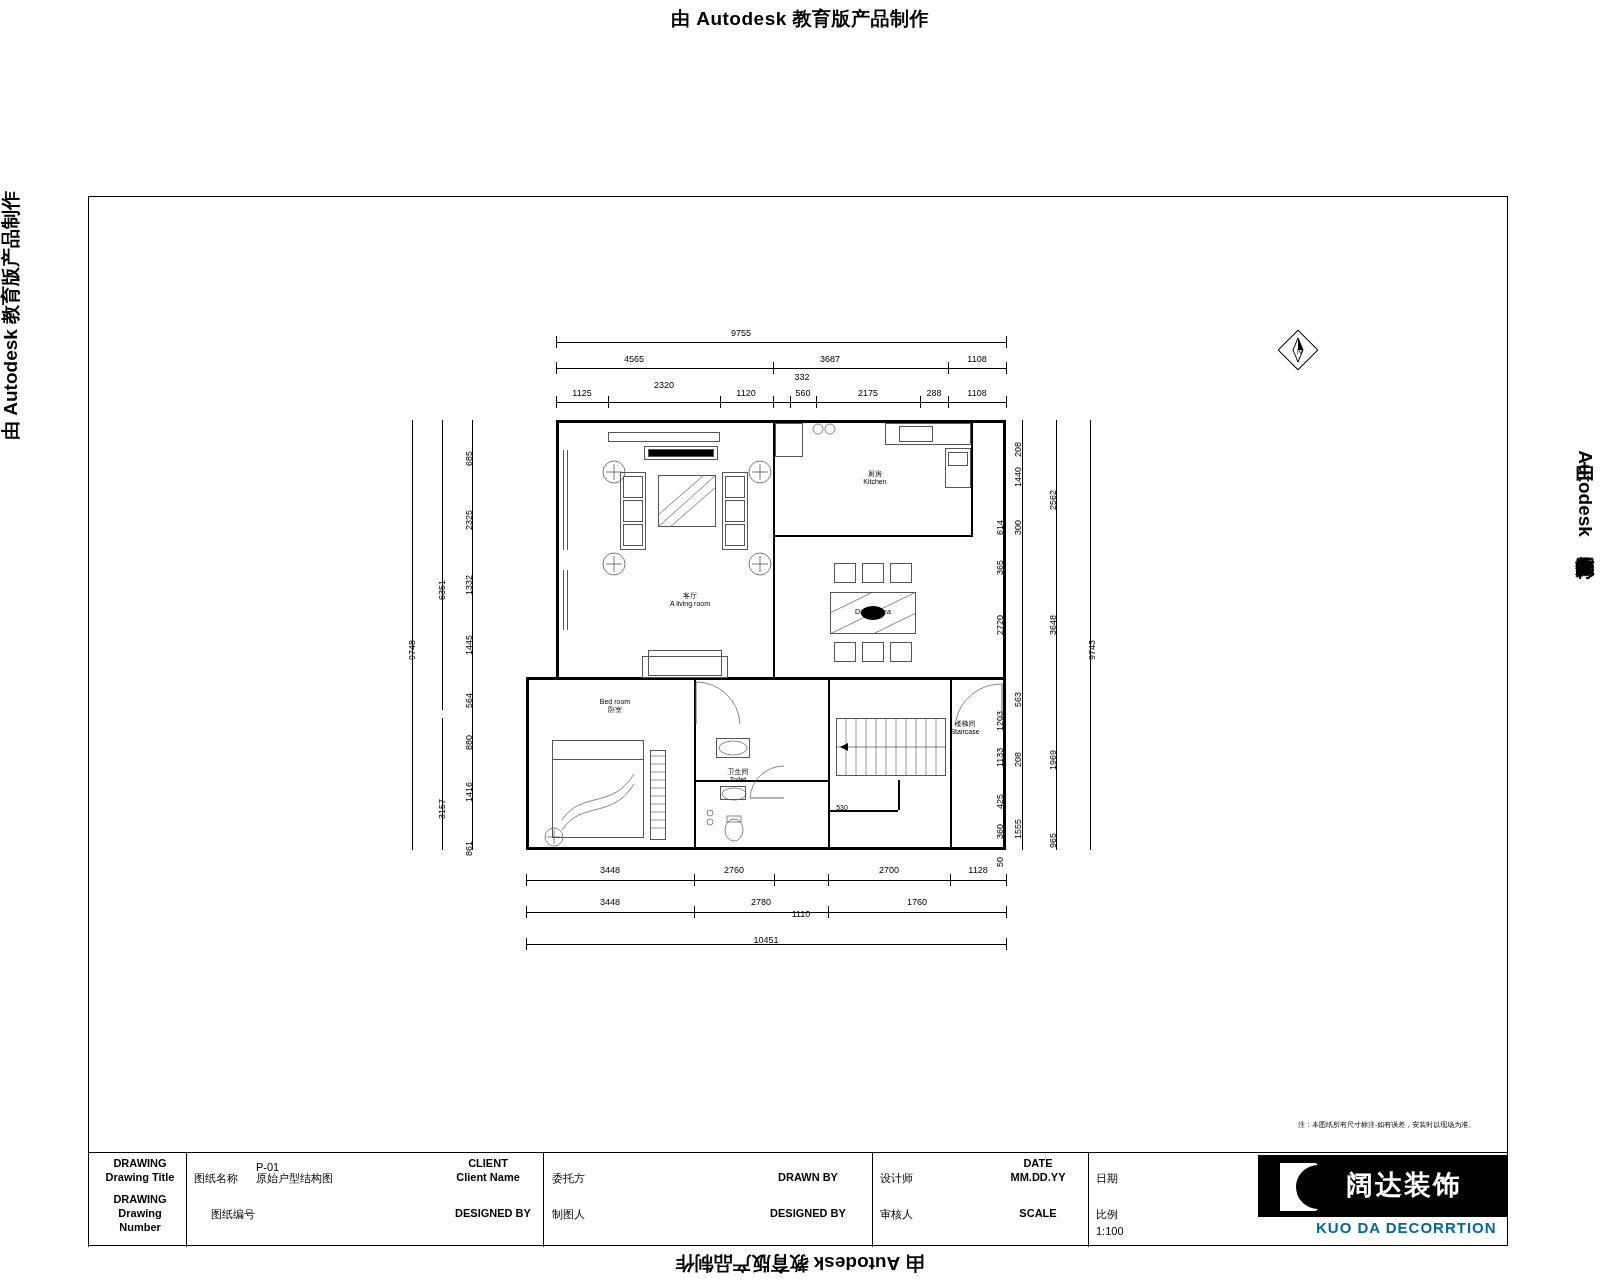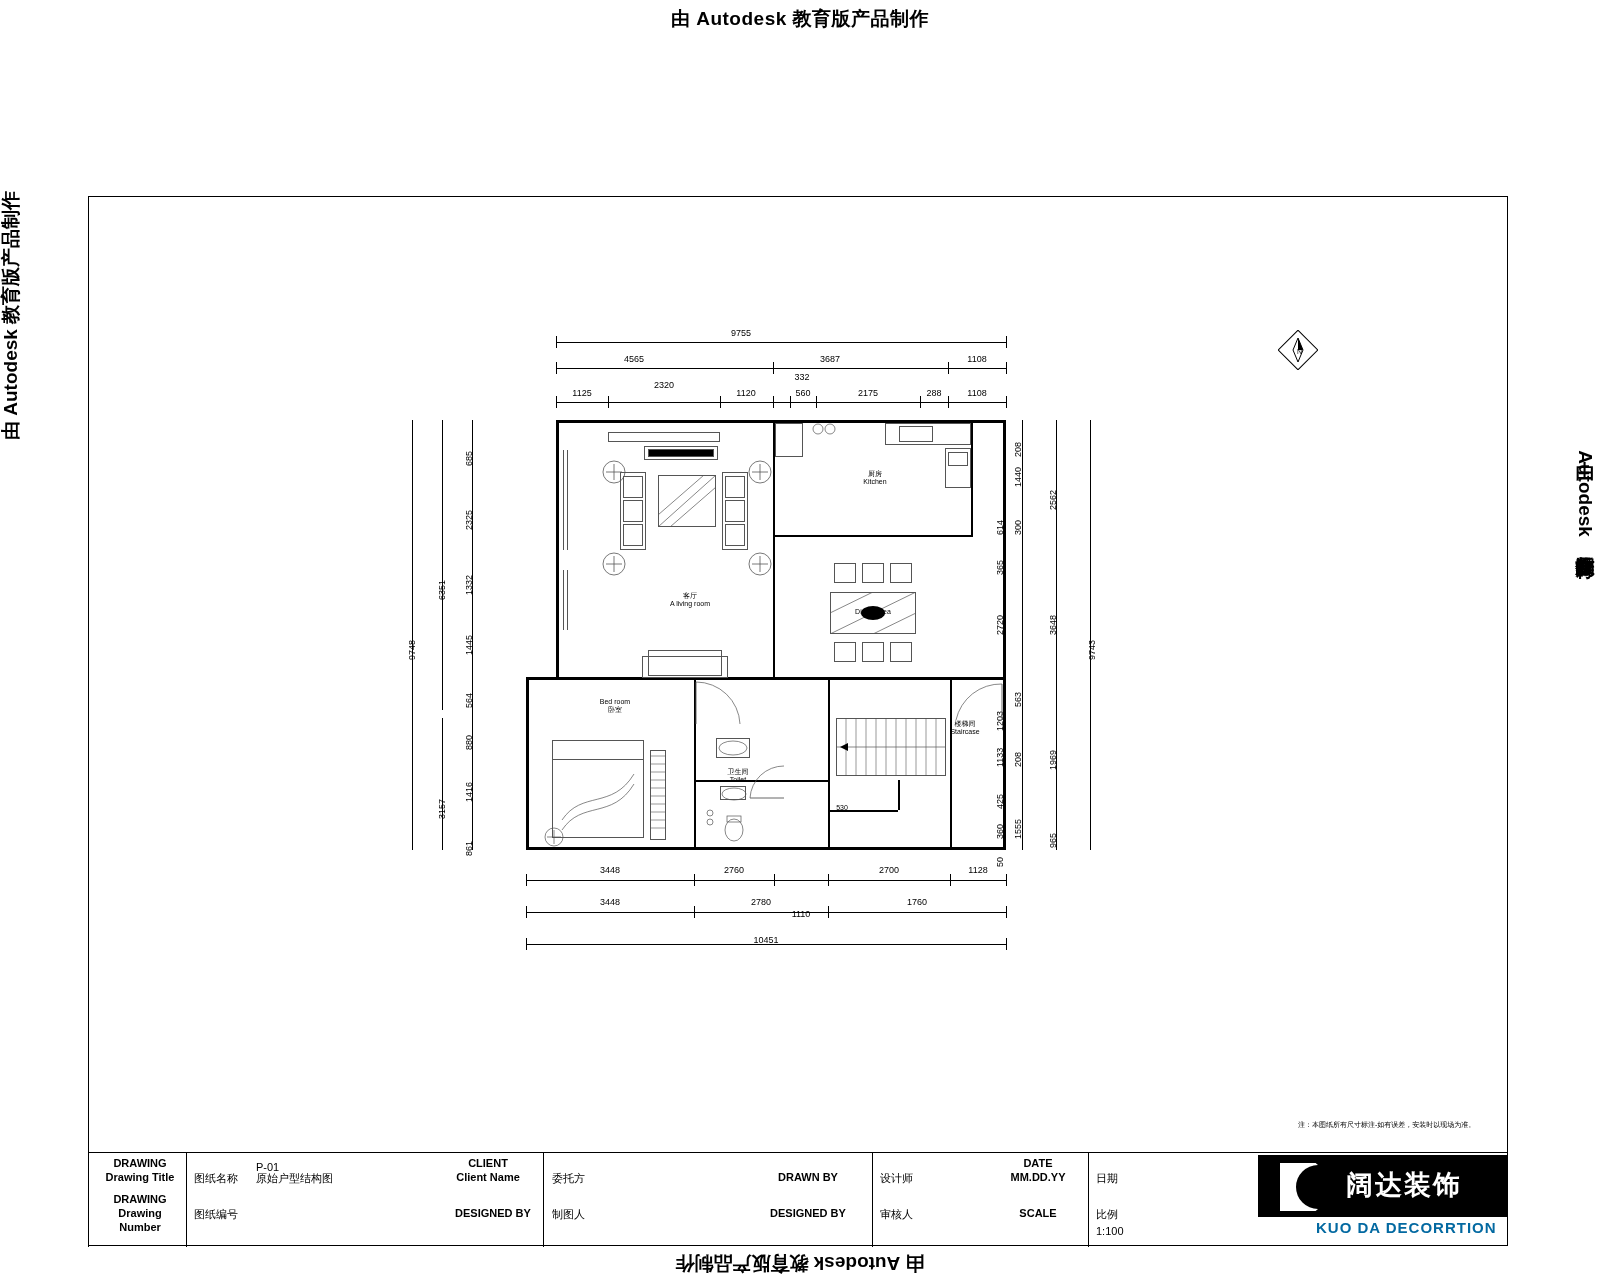--- a/index.html
+++ b/index.html
@@ -361,21 +361,21 @@
 
   <div class="cell" style="left:905px;top:4px;width:90px;text-align:center;">DATE</div>
   <div class="cell" style="left:905px;top:18px;width:90px;text-align:center;">MM.DD.YY</div>
   <div class="vline" style="left:1000px;top:0;height:47px;"></div>
   <div class="cellv" style="left:1008px;top:18px;">日期</div>
 
   <div class="cell" style="left:12px;top:40px;width:80px;text-align:center;">DRAWING</div>
   <div class="cell" style="left:12px;top:54px;width:80px;text-align:center;">Drawing</div>
   <div class="cell" style="left:12px;top:68px;width:80px;text-align:center;">Number</div>
   <div class="vline" style="left:98px;top:47px;height:47px;"></div>
-  <div class="cellv" style="left:106px;top:54px;">图纸编号</div>
+  <div class="cellv" style="left:123px;top:54px;">图纸编号</div>
   <div class="cellv" style="left:168px;top:8px;">P-01</div>
 
   <div class="cell" style="left:350px;top:54px;width:110px;text-align:center;">DESIGNED BY</div>
   <div class="vline" style="left:455px;top:47px;height:47px;"></div>
   <div class="cellv" style="left:464px;top:54px;">制图人</div>
 
   <div class="cell" style="left:660px;top:54px;width:120px;text-align:center;">DESIGNED BY</div>
   <div class="vline" style="left:784px;top:47px;height:47px;"></div>
   <div class="cellv" style="left:792px;top:54px;">审核人</div>
 

